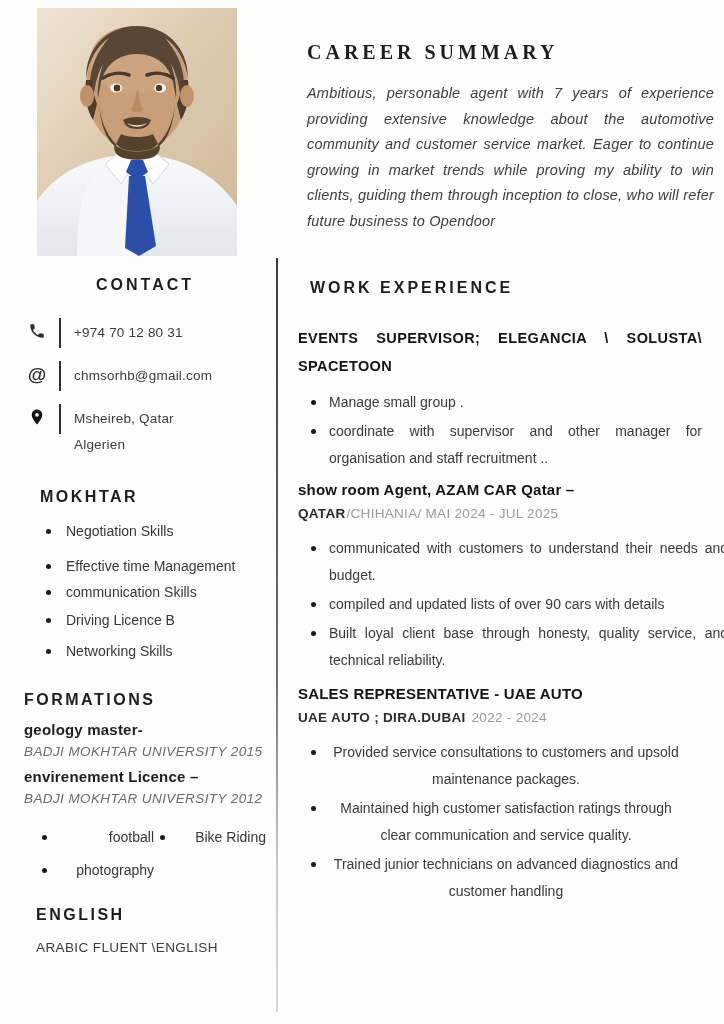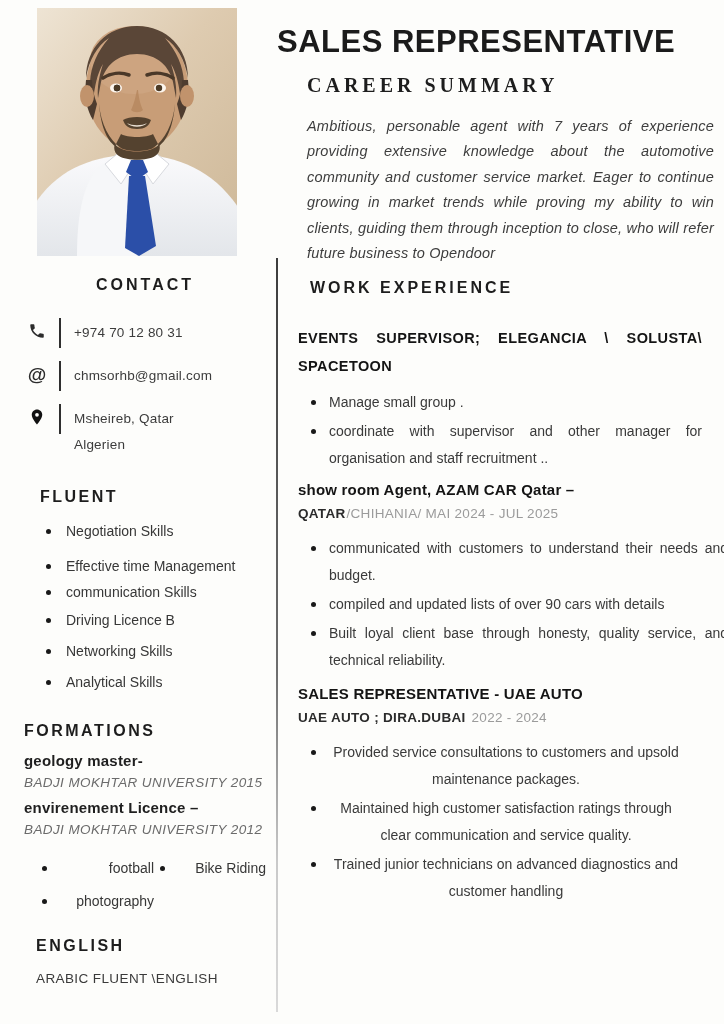--- a/index.html
+++ b/index.html
@@ -140,21 +140,20 @@
       <path d="M100,82 C98,92 96,98 94,102 C97,105 103,105 106,102 C104,98 102,92 101,82" fill="#b98b63"></path>
 
       <path d="M62,96 C64,116 72,132 84,140 C90,144 110,144 116,140 C128,132 136,116 138,96 C136,122 128,134 122,138 L116,126 C110,130 90,130 84,126 L78,138 C72,134 64,122 62,96 Z" fill="#54422f"></path>
       <path d="M78,136 C84,146 116,146 122,136 C124,140 122,146 118,148 C110,153 90,153 82,148 C78,146 76,140 78,136 Z" fill="#54422f"></path>
       <path d="M86,112 C92,108 108,108 114,112 C112,118 108,121 100,121 C92,121 88,118 86,112 Z" fill="#55422e"></path>
       <path d="M90,115 C95,118 105,118 110,115 C106,120 94,120 90,115 Z" fill="#e9dfd2"></path>
     </svg>
   </div>
 
   <div class="header-block">
-    <div class="cv-title">SALES REPRESENTATIVE</div>
     <div class="cv-subtitle">CAREER SUMMARY</div>
     <p class="cv-summary">Ambitious, personable agent with 7 years of experience providing extensive knowledge about the automotive community and customer service market. Eager to continue growing in market trends while proving my ability to win clients, guiding them through inception to close, who will refer future business to Opendoor</p>
   </div>
 
   <div class="v-divider"></div>
 
   <div class="sidebar">
 
     <div class="side-h contact-title">CONTACT</div>
 
@@ -183,28 +182,27 @@
           </svg>
       </span>
       <span class="c-sep"></span>
       <span class="c-text">
         <span>Msheireb, Qatar</span><br>
         <span>Algerien</span>
       </span>
     </div>
 
     <div class="skills-block">
-      <div class="side-h">FLUENT</div>
+      <div class="side-h">MOKHTAR</div>
       <ul class="dotlist">
         <li style="margin-bottom:16px">Negotiation Skills</li>
         <li style="margin-bottom:7px">Effective time Management</li>
         <li style="margin-bottom:9px">communication Skills</li>
         <li>Driving Licence B</li>
         <li>Networking Skills</li>
-        <li>Analytical Skills</li>
       </ul>
     </div>
 
     <div class="form-block">
       <div class="side-h">FORMATIONS</div>
       <div>
         <div class="degree">geology master-</div>
         <div class="school">BADJI MOKHTAR UNIVERSITY 2015</div>
       </div>
       <div>

